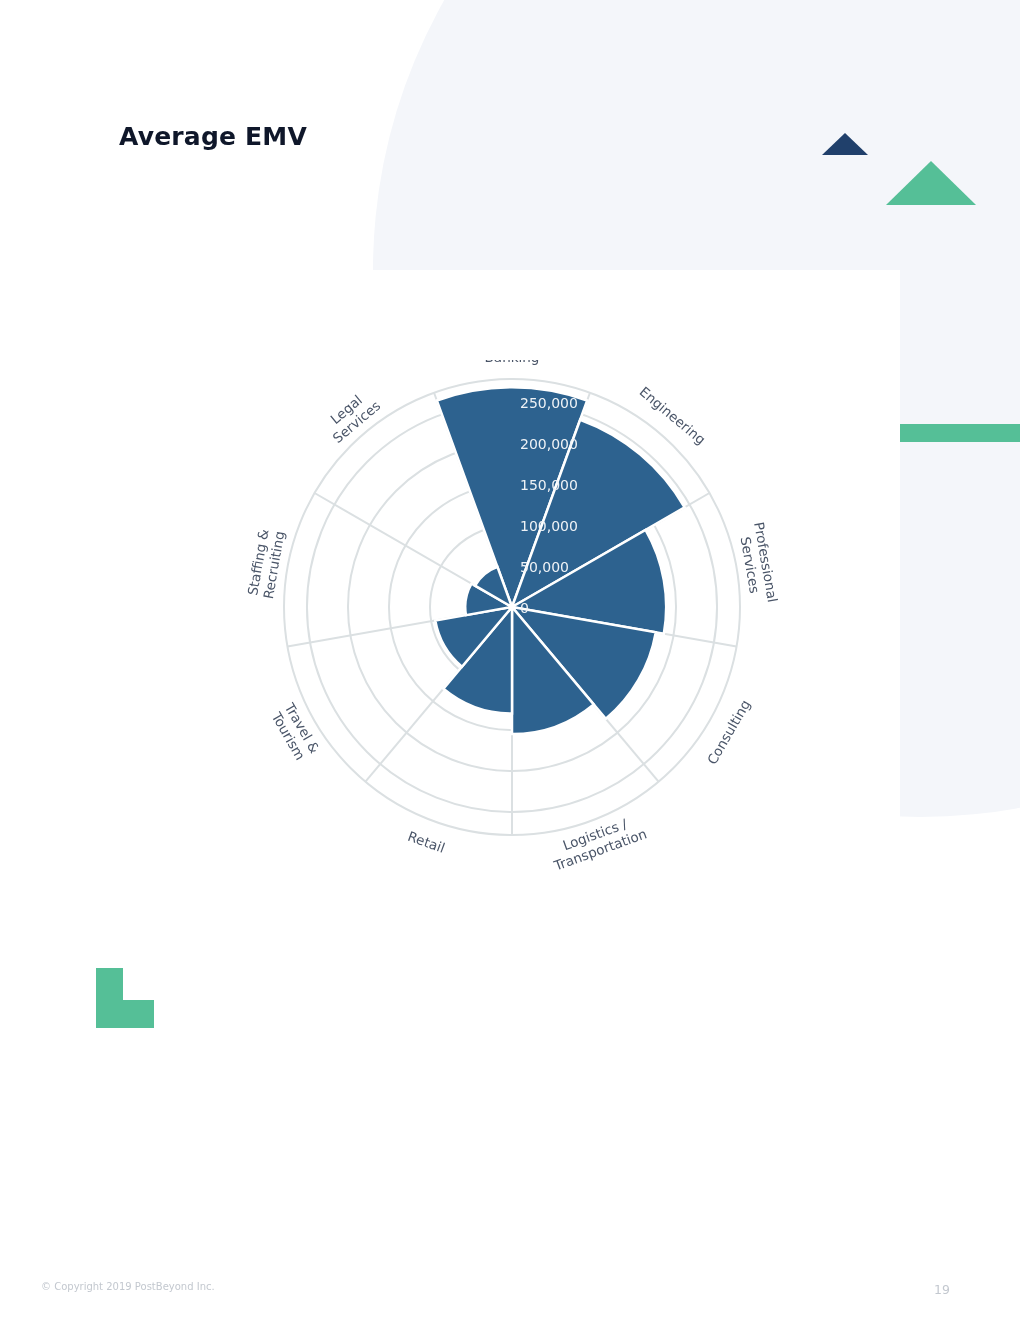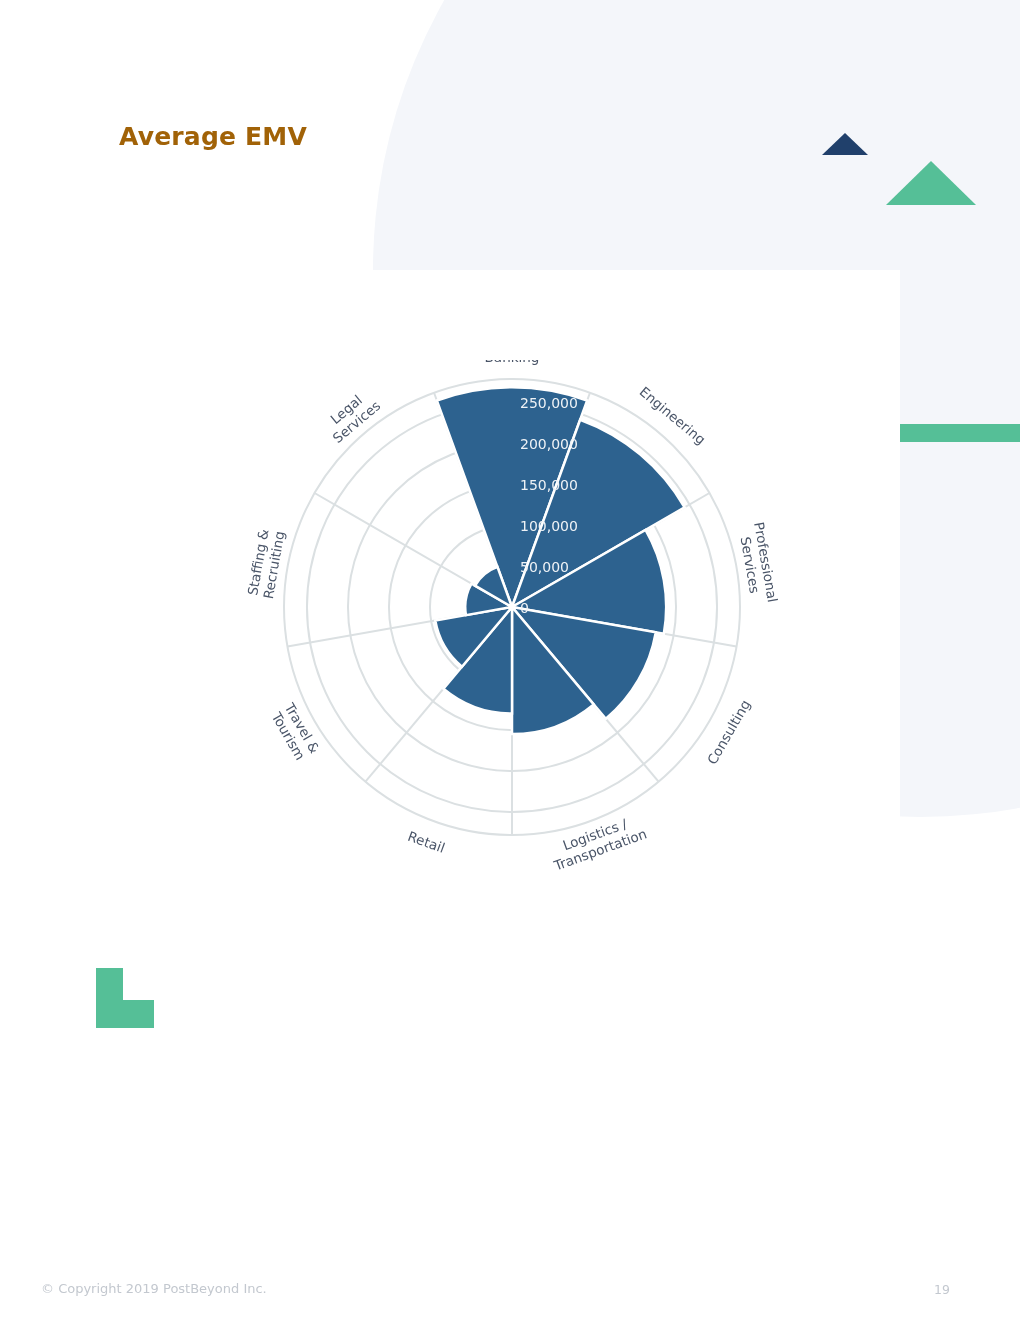--- a/index.html
+++ b/index.html
@@ -91,21 +91,21 @@
     background: #55bf97;
   }
 
   
   .page-title {
     position: absolute;
     left: 119px;
     top: 122px;
     font-size: 25px;
     font-weight: bold;
-    color: #a16207;
+    color: #0f172a;
     letter-spacing: 0.2px;
   }
 
   
   .chart-wrap {
     position: absolute;
     left: 230px;
     top: 360px;
     width: 570px;
     height: 550px;
@@ -134,21 +134,21 @@
     font-family: "DejaVu Sans", "Liberation Sans", sans-serif;
     font-size: 13.5px;
     fill: #4a5568;
   }
 
   
   .footer-copyright {
     position: absolute;
     left: 41px;
     top: 1281px;
-    font-size: 13px;
+    font-size: 10px;
     color: #c3c8cf;
   }
   .footer-pagenum {
     position: absolute;
     left: 934px;
     top: 1282px;
     font-size: 12.5px;
     color: #c3c8cf;
   }
 </style>

